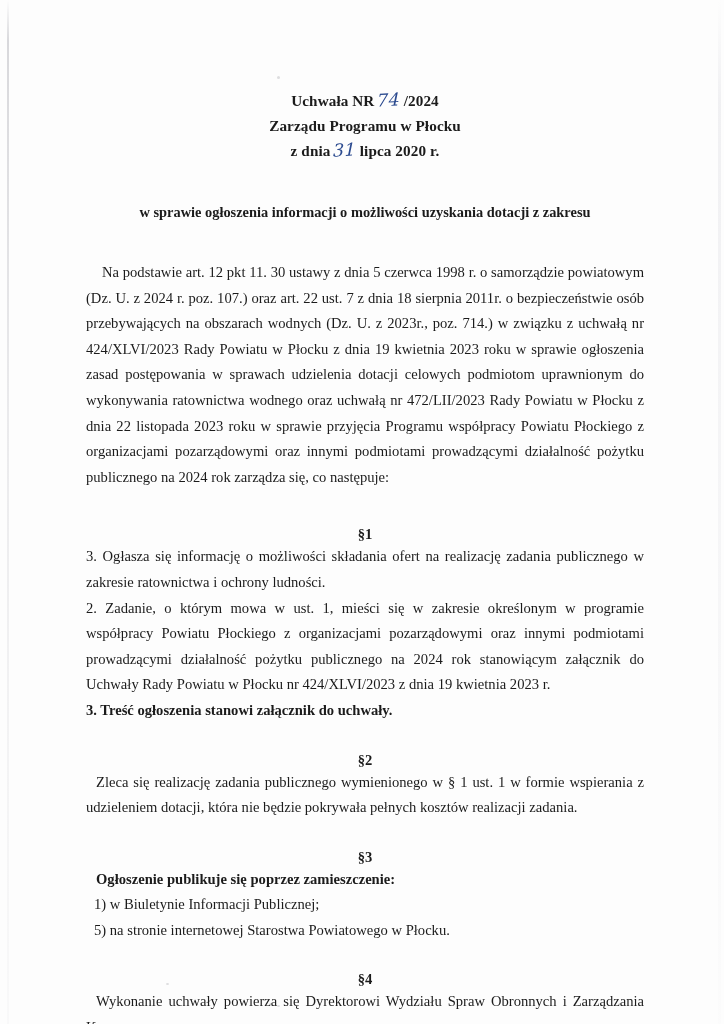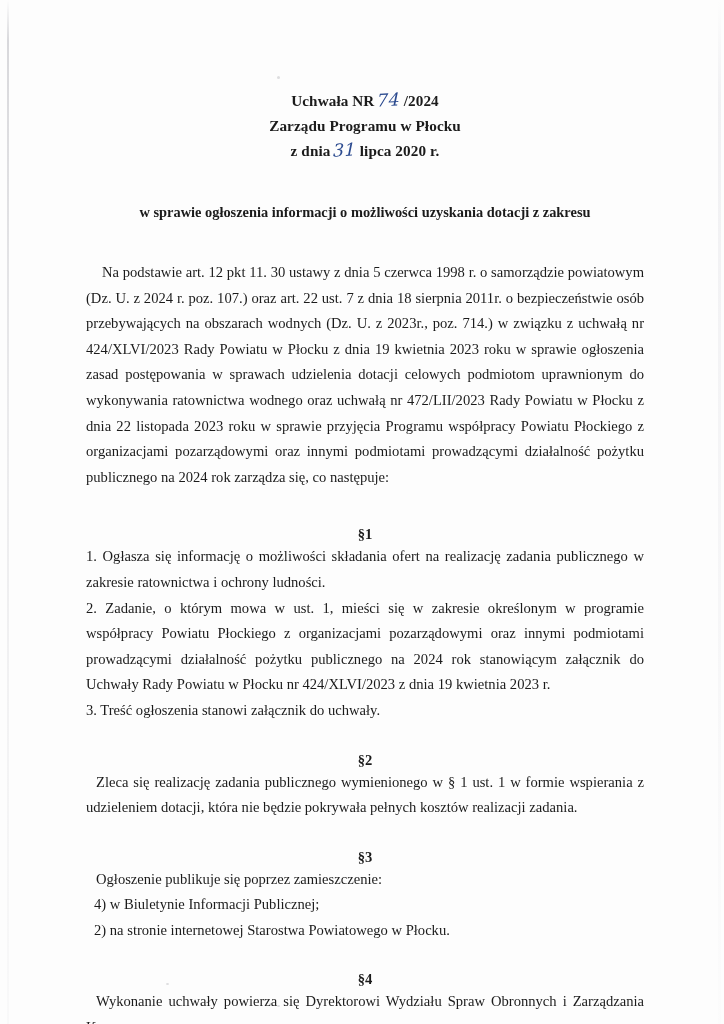--- a/index.html
+++ b/index.html
@@ -115,20 +115,21 @@
     line-height: 20px;
   }
   .para {
     font-size: 14.6px;
     line-height: 25.6px;
     text-align: justify;
     text-align-last: left;
   }
   .para.left {
     text-align: left;
+    font-weight: bold;
   }
   .para.indent {
     text-indent: 10px;
   }
   .spacer-lg { height: 34px; }
   .spacer-md { height: 26px; }
 
   .list-line {
     font-size: 14.6px;
     line-height: 25.6px;
@@ -161,39 +162,39 @@
 
       <div>w sprawie ogłoszenia informacji o możliwości uzyskania dotacji z zakresu</div>
     </div>
 
     <div class="preamble">Na podstawie art. 12 pkt 11. 30 ustawy z dnia 5 czerwca 1998 r. o samorządzie powiatowym (Dz. U. z 2024 r. poz. 107.) oraz art. 22 ust. 7 z dnia 18 sierpnia 2011r. o bezpieczeństwie osób przebywających na obszarach wodnych (Dz. U. z 2023r., poz. 714.) w związku z uchwałą nr 424/XLVI/2023 Rady Powiatu w  Płocku z dnia 19 kwietnia 2023 roku w sprawie ogłoszenia zasad postępowania w sprawach udzielenia dotacji celowych podmiotom uprawnionym do wykonywania ratownictwa wodnego oraz uchwałą nr 472/LII/2023 Rady Powiatu w Płocku z dnia 22 listopada 2023 roku w sprawie przyjęcia Programu współpracy Powiatu Płockiego z organizacjami pozarządowymi oraz innymi podmiotami prowadzącymi działalność pożytku publicznego na 2024 rok zarządza się, co następuje:</div>
 
     <div class="spacer-lg"></div>
 
     <div class="section">
       <div class="section-mark">§1</div>
-      <div class="para">1. Ogłasza się informację o możliwości składania ofert na realizację zadania publicznego w zakresie ratownictwa i ochrony ludności.</div>
+      <div class="para">3. Ogłasza się informację o możliwości składania ofert na realizację zadania publicznego w zakresie ratownictwa i ochrony ludności.</div>
       <div class="para">2. Zadanie, o którym mowa w ust. 1, mieści się w zakresie określonym w programie współpracy Powiatu Płockiego z organizacjami pozarządowymi oraz innymi podmiotami prowadzącymi działalność pożytku publicznego na 2024 rok stanowiącym załącznik do Uchwały Rady Powiatu w Płocku nr 424/XLVI/2023 z dnia 19 kwietnia 2023 r.</div>
       <div class="para left">3. Treść ogłoszenia stanowi załącznik do uchwały.</div>
     </div>
 
     <div class="spacer-md"></div>
 
     <div class="section">
       <div class="section-mark">§2</div>
       <div class="para indent">Zleca się realizację zadania publicznego wymienionego w § 1 ust. 1 w formie wspierania z udzieleniem dotacji, która nie będzie pokrywała pełnych kosztów realizacji zadania.</div>
     </div>
 
     <div class="spacer-md"></div>
 
     <div class="section">
       <div class="section-mark">§3</div>
       <div class="para left indent">Ogłoszenie publikuje się poprzez zamieszczenie:</div>
-      <div class="list-line">4) w Biuletynie Informacji Publicznej;</div>
-      <div class="list-line">2) na stronie internetowej Starostwa Powiatowego w Płocku.</div>
+      <div class="list-line">1) w Biuletynie Informacji Publicznej;</div>
+      <div class="list-line">5) na stronie internetowej Starostwa Powiatowego w Płocku.</div>
     </div>
 
     <div class="spacer-md"></div>
 
     <div class="section">
       <div class="section-mark">§4</div>
       <div class="para indent">Wykonanie uchwały powierza się Dyrektorowi Wydziału Spraw Obronnych i Zarządzania Kryzysowego.</div>
     </div>
 
   </div>

